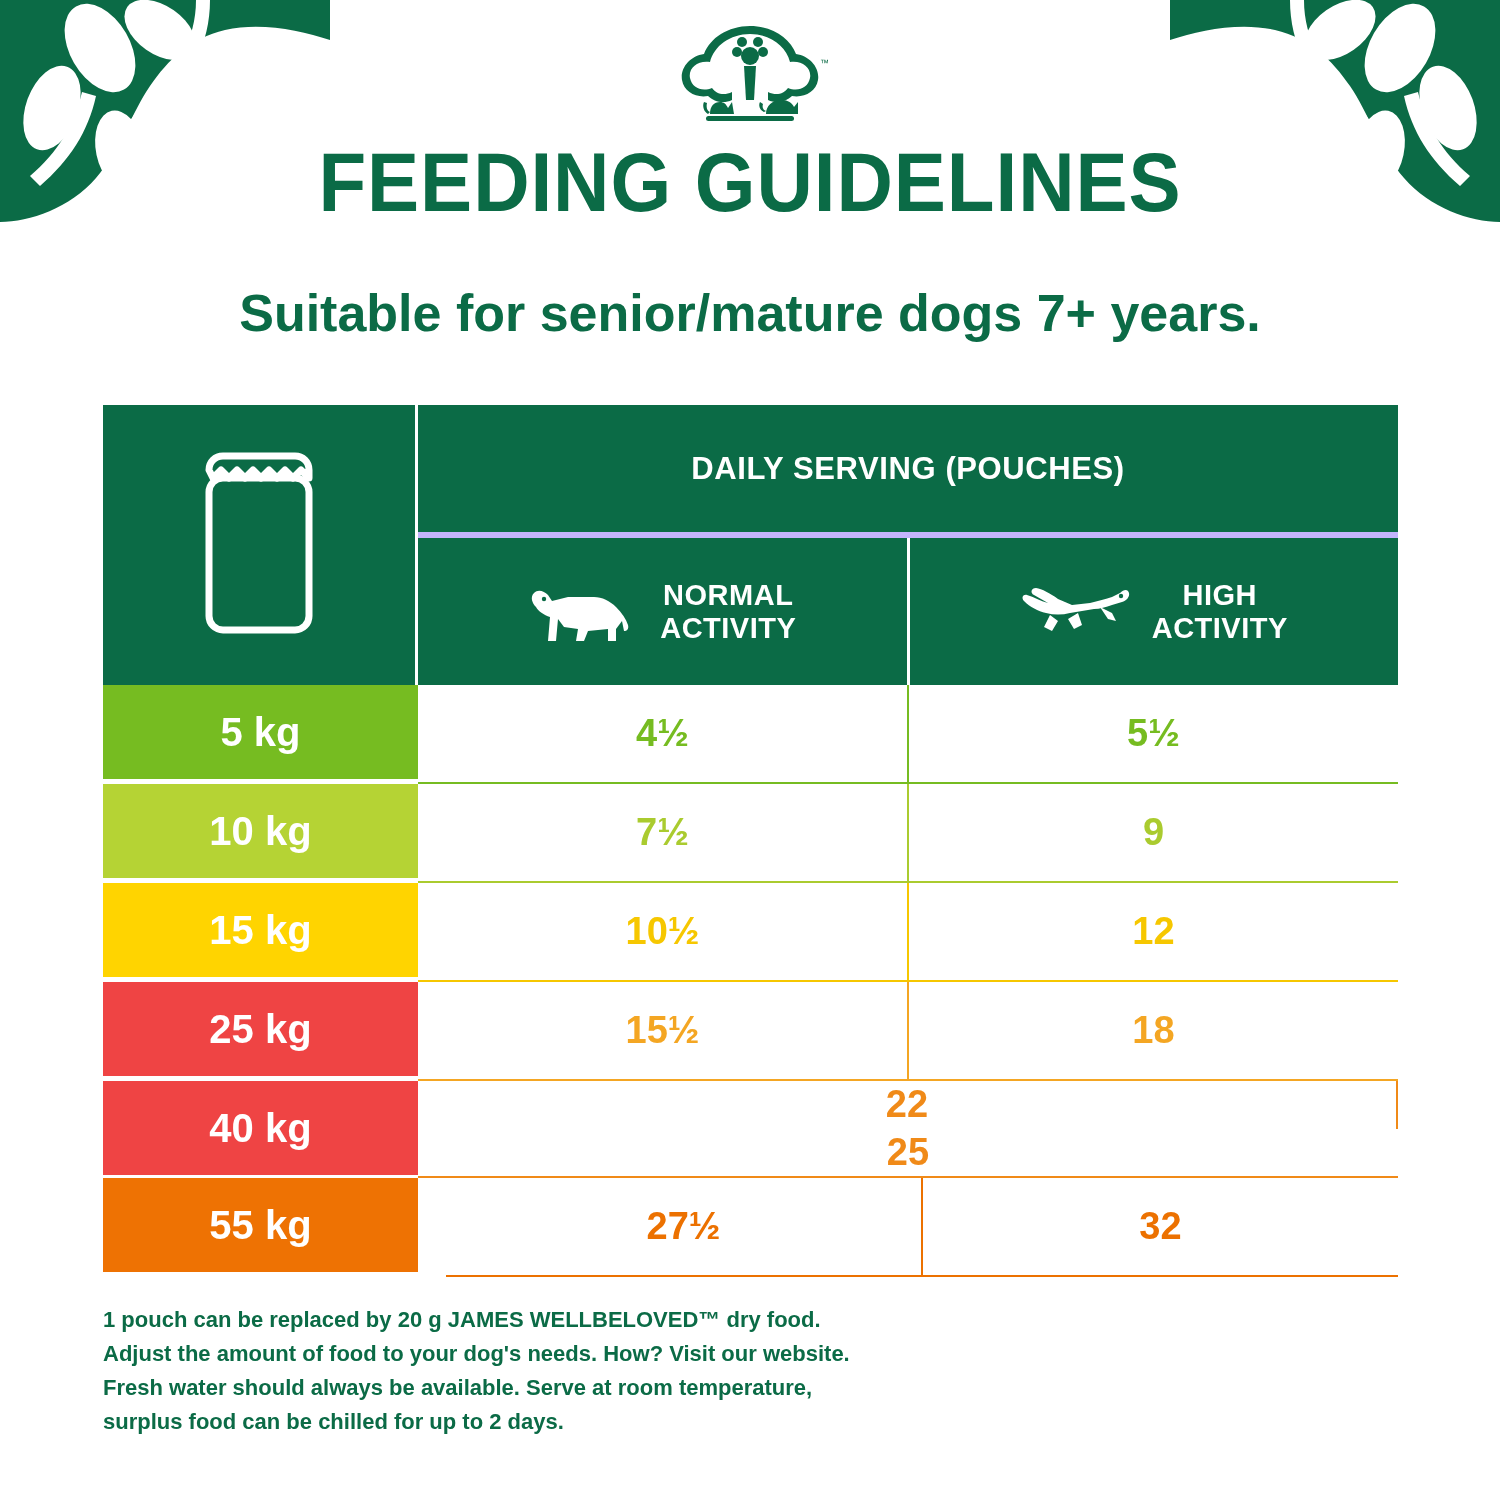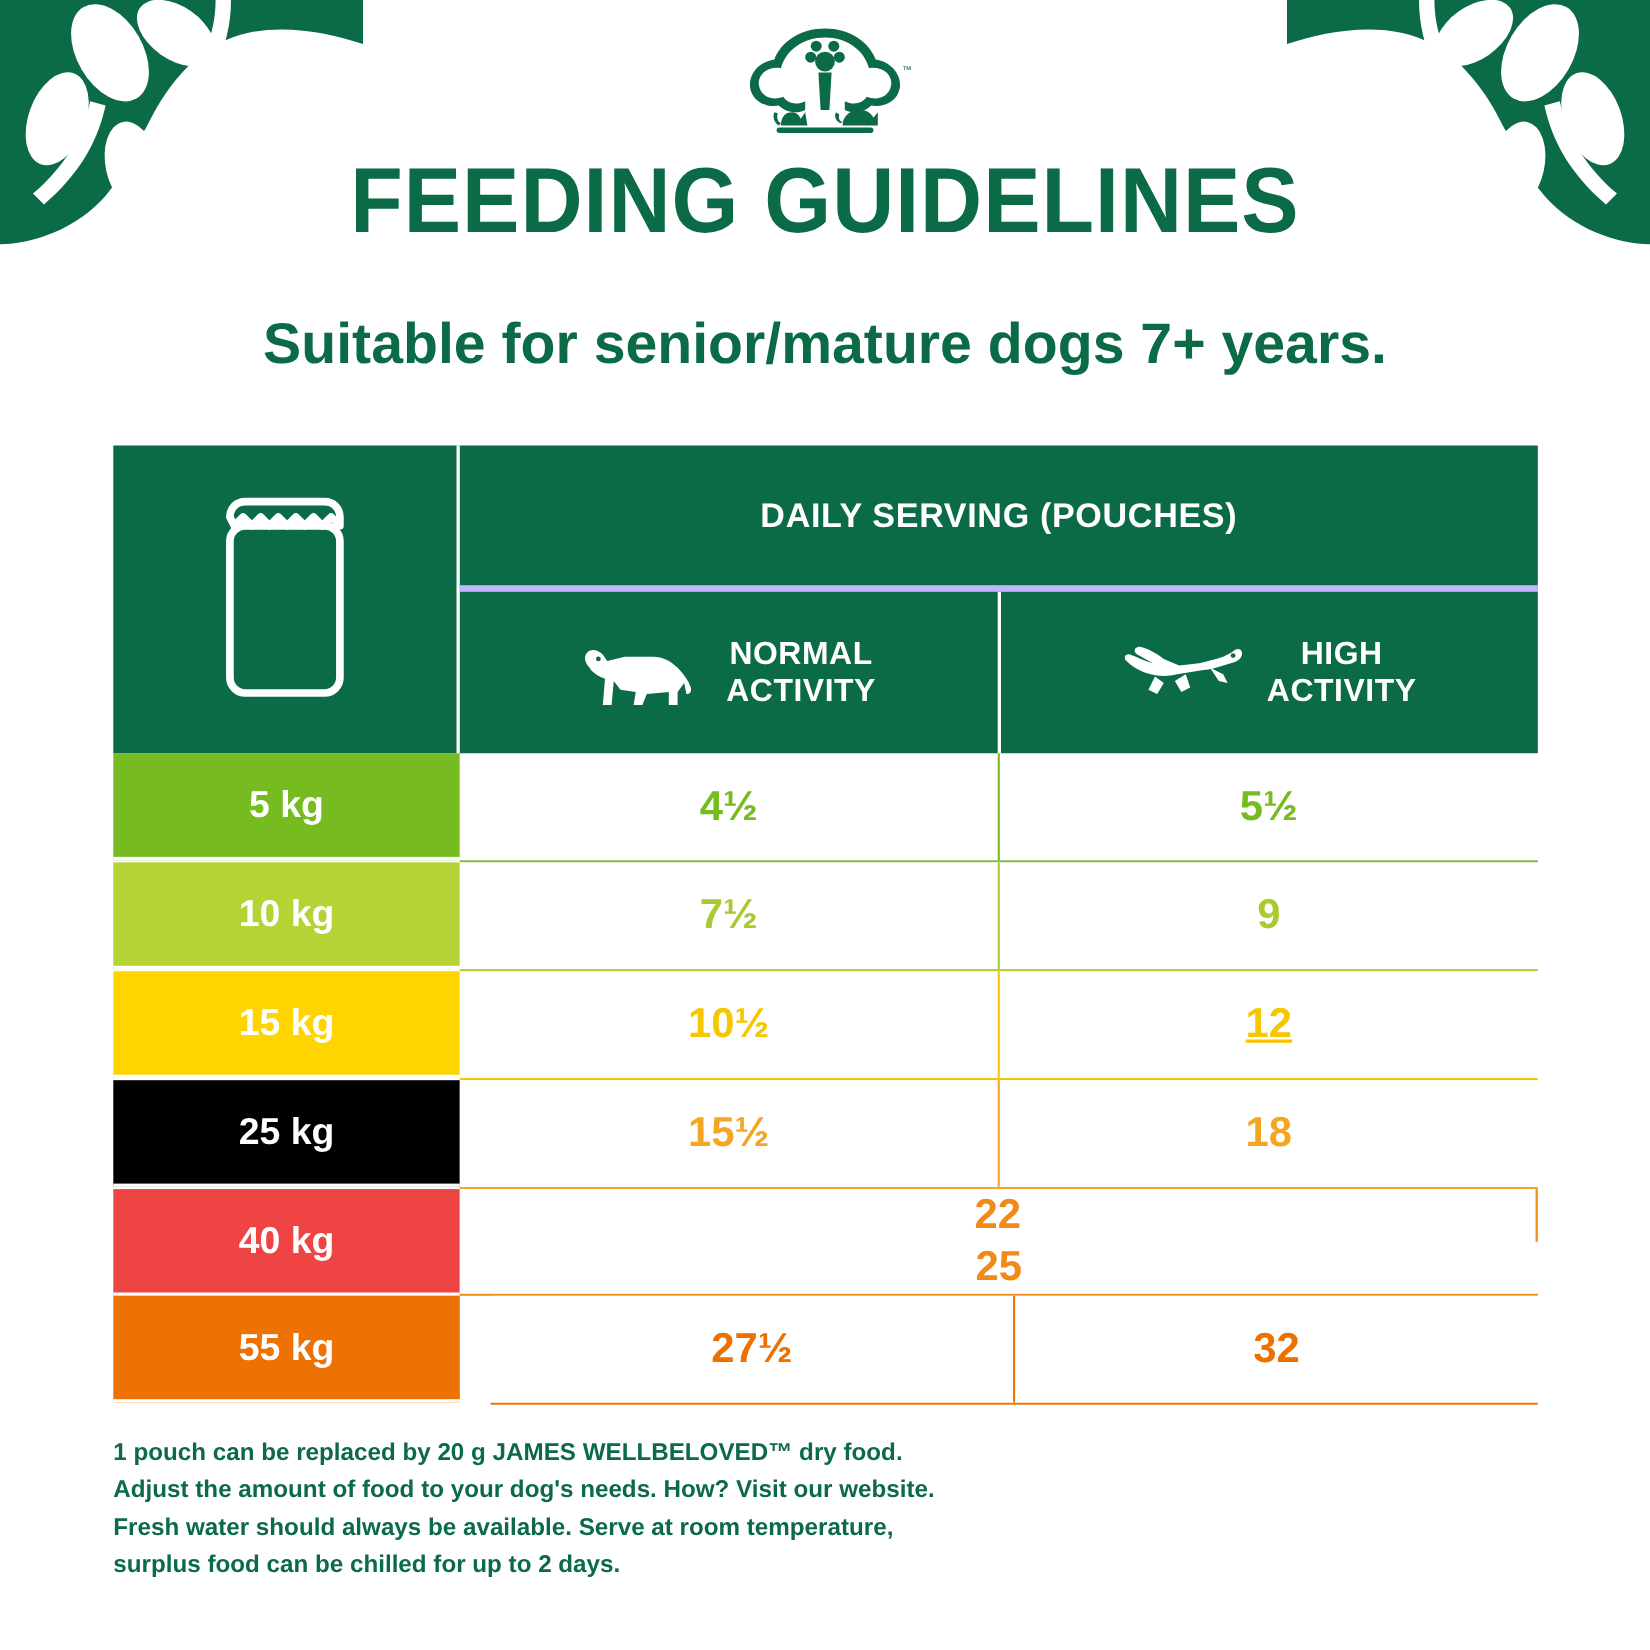--- a/index.html
+++ b/index.html
@@ -87,21 +87,21 @@
     text-align: center; letter-spacing: .5px;
   }
   .dog-icon { width: 110px; height: 66px; flex: 0 0 auto; }
 
   .row { display: flex; }
   .cell-weight {
     width: 315px;
     height: 97px;
     display: flex; align-items: center; justify-content: center;
     color: #ffffff;
-    font-size: 34px; font-weight: 700;
+    font-size: 40px; font-weight: 700;
     border-bottom: 3px solid #ffffff;
   }
   .cell-val {
     flex: 1;
     height: 97px;
     display: flex; align-items: center; justify-content: center;
     font-size: 38px; font-weight: 700;
     background: #ffffff;
   }
   .cell-val.first { border-right: 2px solid currentColor; }
@@ -240,25 +240,25 @@
           <div class="cell-weight" style="background: rgb(181, 211, 52);">10 kg</div>
           <div class="cells" style="border-bottom: 2px solid rgb(170, 203, 47);">
             <div class="cell-val first" style="color: rgb(170, 203, 47);">7½</div>
             <div class="cell-val" style="color: rgb(170, 203, 47);">9</div>
           </div>
         </div>
         <div class="row">
           <div class="cell-weight" style="background: rgb(255, 212, 0);">15 kg</div>
           <div class="cells" style="border-bottom: 2px solid rgb(246, 199, 0);">
             <div class="cell-val first" style="color: rgb(246, 199, 0);">10½</div>
-            <div class="cell-val" style="color: rgb(246, 199, 0); text-decoration: underline;">12</div>
-          </div>
-        </div>
-        <div class="row">
-          <div class="cell-weight" style="background: #000000;">25 kg</div>
+            <div class="cell-val" style="color: rgb(246, 199, 0);">12</div>
+          </div>
+        </div>
+        <div class="row">
+          <div class="cell-weight" style="background: #ef4444;">25 kg</div>
           <div class="cells" style="border-bottom: 2px solid rgb(244, 166, 35);">
             <div class="cell-val first" style="color: rgb(244, 166, 35);">15½</div>
             <div class="cell-val" style="color: rgb(244, 166, 35);">18</div>
           </div>
         </div>
         <div class="row">
           <div class="cell-weight" style="background: #ef4444;">40 kg</div>
           <div class="cells" style="border-bottom: 2px solid rgb(240, 138, 24); flex-direction: column;">
             <div class="cell-val first" style="color: rgb(240, 138, 24);">22</div>
             <div class="cell-val" style="color: rgb(240, 138, 24);">25</div>

